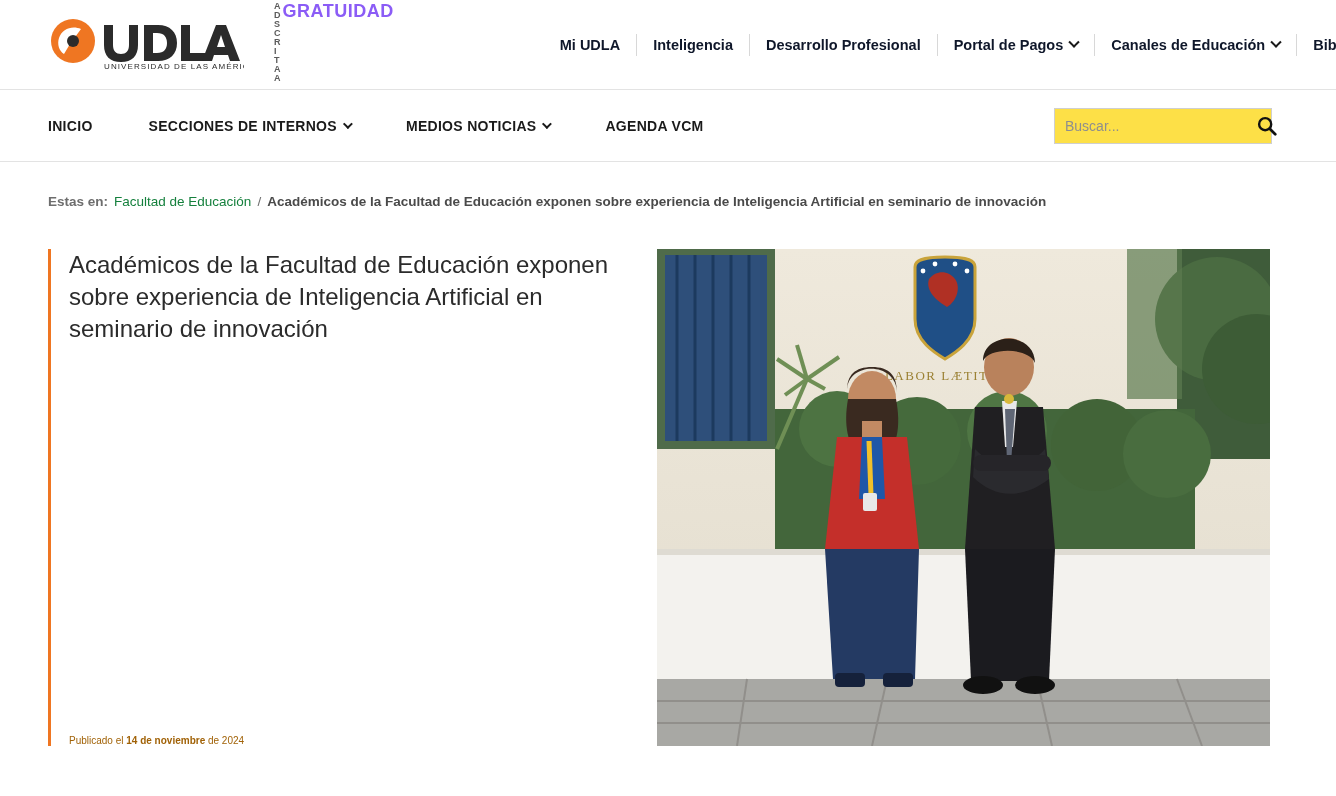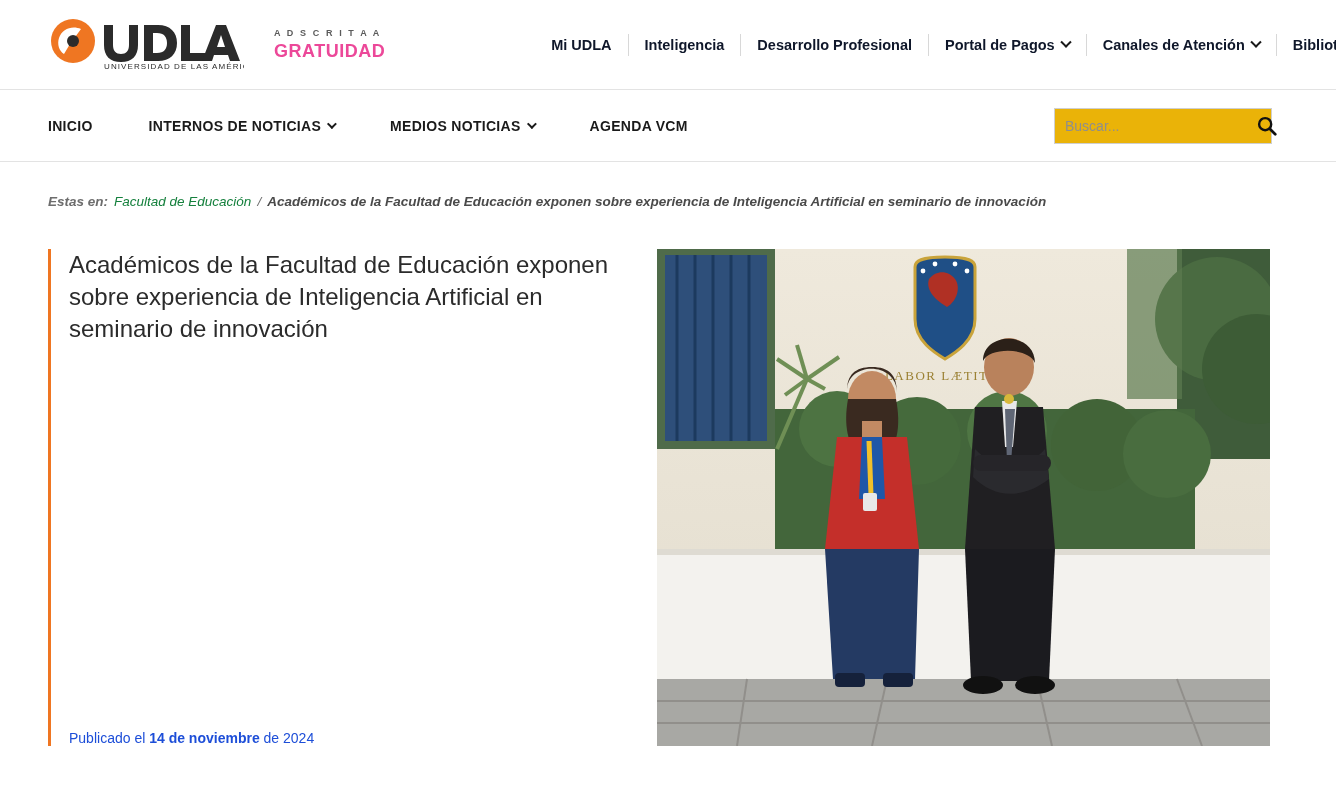--- a/index.html
+++ b/index.html
@@ -28,35 +28,35 @@
     gap: 30px;
   }
   .logo-mark {
     display: flex;
     align-items: center;
     gap: 6px;
   }
   .logo-svg { display: block; }
   .gratuidad {
     display: flex;
-    flex-direction: column;
+    flex-direction: row;
     align-items: flex-start;
     line-height: 1;
   }
   .gratuidad .adscrita {
     font-size: 9px;
     letter-spacing: 2.1px;
     color: #5b5b5b;
     font-weight: 700;
     margin-bottom: 4px;
   }
   .gratuidad .grat {
     font-size: 18px;
     letter-spacing: 0.5px;
-    color: #ec4899;
+    color: #8b5cf6;
     font-weight: 700;
   }
 
   .mainnav {
     display: flex;
     align-items: center;
     margin-left: 150px;
   }
   .mainnav a {
     color: #0f172a;
@@ -117,21 +117,21 @@
   .search-box {
     position: absolute;
     right: 64px;
     top: 50%;
     transform: translateY(-50%);
     width: 218px;
     height: 36px;
     border: 1px solid #cfcfcf;
     display: flex;
     align-items: center;
-    background: #eab308;
+    background: #fde047;
   }
   .search-box input {
     border: none;
     outline: none;
     flex: 1;
     height: 100%;
     padding: 0 10px;
     font-size: 14px;
     color: #555;
     font-family: "Liberation Sans", sans-serif;
@@ -152,21 +152,20 @@
 
   
   .breadcrumb {
     padding: 32px 48px 0 48px;
     font-size: 13.5px;
     color: #6d6d6d;
     display: flex;
     flex-wrap: nowrap;
     align-items: baseline;
     gap: 0;
-    font-style: italic;
   }
   .breadcrumb .label { font-weight: 700; color: #6d6d6d; margin-right: 6px; }
   .breadcrumb a { color: #15803d; text-decoration: none; }
   .breadcrumb .sep { margin: 0 6px; color: #6d6d6d; }
   .breadcrumb .current { font-weight: 700; color: #4a4a4a; }
 
   
   .content {
     display: flex;
     padding: 40px 48px 0 48px;
@@ -184,22 +183,22 @@
   .article-title {
     font-size: 24px;
     line-height: 1.34;
     color: #2b2b2b;
     font-weight: 400;
     margin: 0;
     max-width: 540px;
   }
   .published {
     margin-top: auto;
-    font-size: 14px;
-    color: #1d4ed8;
+    font-size: 10px;
+    color: #a16207;
   }
   .published b { font-weight: 700; }
 
   .right-col {
     width: 613px;
     margin-left: 9px;
     height: 497px;
     overflow: hidden;
     position: relative;
   }
@@ -241,36 +240,36 @@
         <span>Inteligencia</span>
       </a>
     <a href="#">
         <span>Desarrollo Profesional</span>
       </a>
     <a href="#">
         <span>Portal de Pagos</span>
         <i class="caret"></i>
       </a>
     <a href="#">
-        <span>Canales de Atención</span>
+        <span>Canales de Educación</span>
         <i class="caret"></i>
       </a>
     <a href="#">
         <span>Biblioteca</span>
       </a>
   </nav>
 </div>
 
 <div class="subnav">
   <div class="subnav-items">
     <a href="#">
         <span>INICIO</span>
       </a>
     <a href="#">
-        <span>INTERNOS DE NOTICIAS</span>
+        <span>SECCIONES DE INTERNOS</span>
         <i class="caret-sm"></i>
       </a>
     <a href="#">
         <span>MEDIOS NOTICIAS</span>
         <i class="caret-sm"></i>
       </a>
     <a href="#">
         <span>AGENDA VCM</span>
       </a>
   </div>

